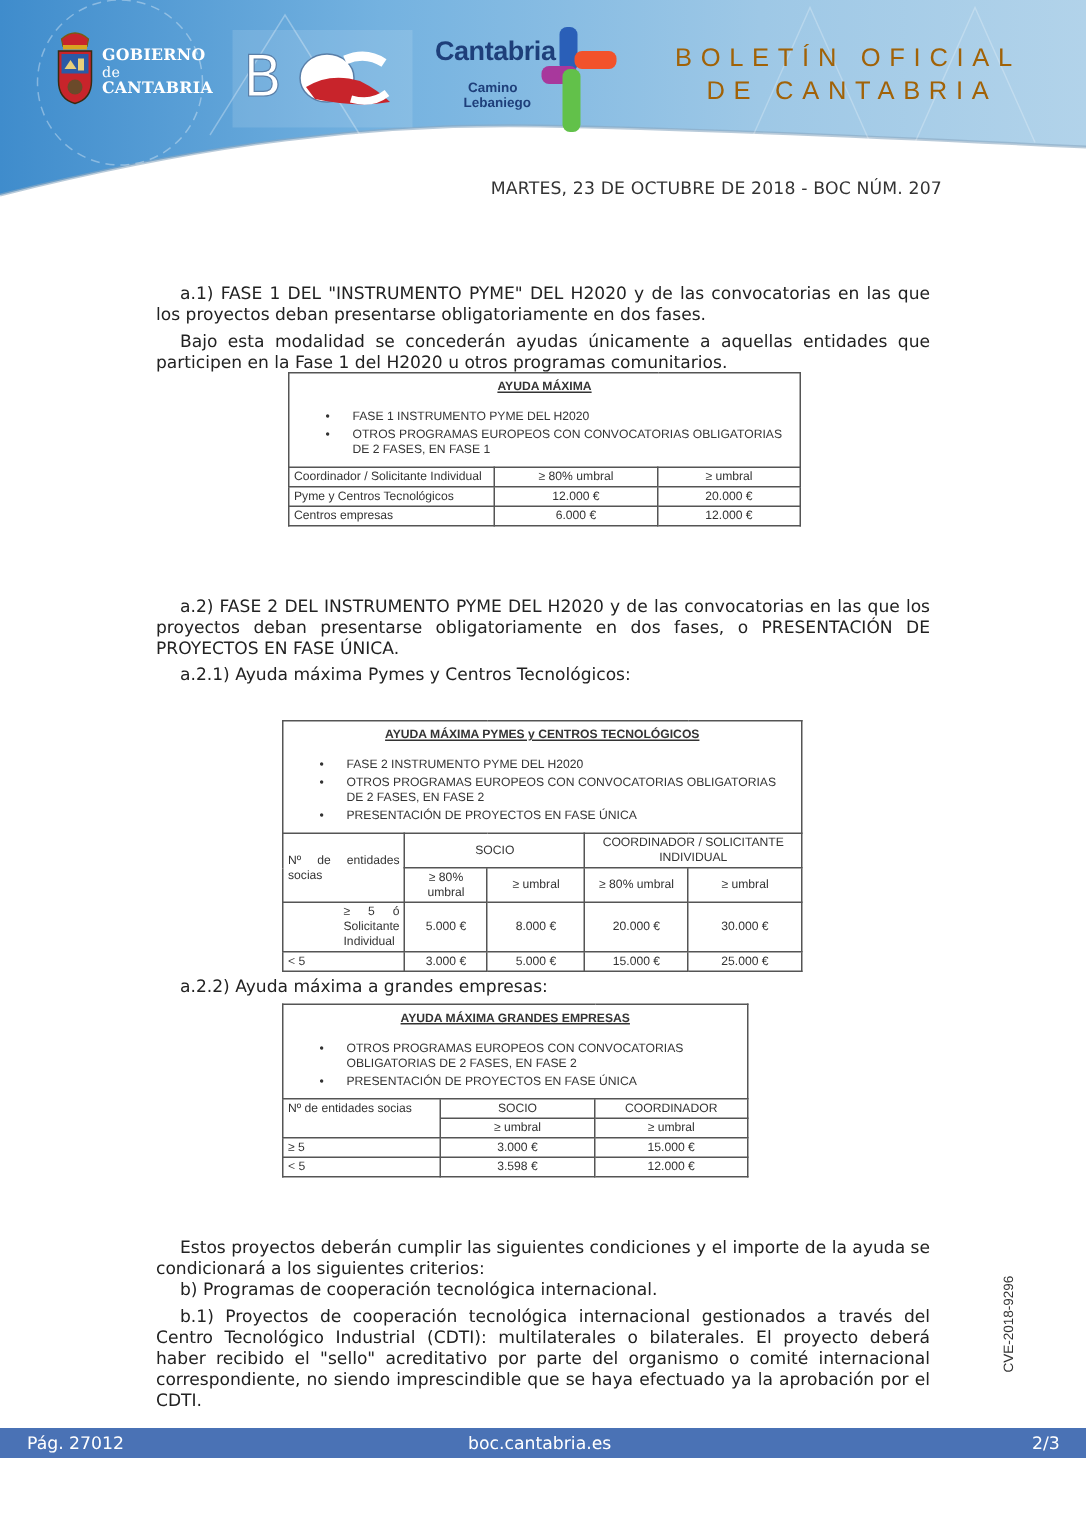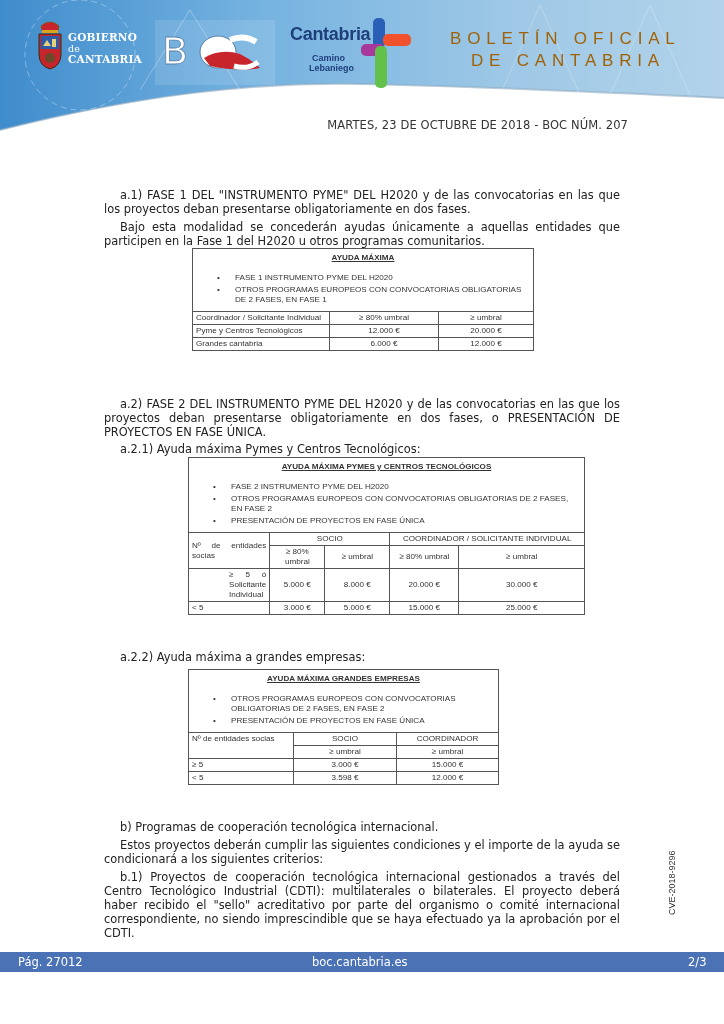--- a/index.html
+++ b/index.html
@@ -134,33 +134,33 @@
     <td style="width:130px; text-align:justify; text-align-last:left;">Coordinador / Solicitante Individual</td>
     <td class="c" style="width:102px;">≥ 80% umbral</td>
     <td class="c">≥ umbral</td>
   </tr>
   <tr>
     <td>Pyme y Centros Tecnológicos</td>
     <td class="c">12.000 €</td>
     <td class="c">20.000 €</td>
   </tr>
   <tr>
-    <td>Grandes cantabria</td>
+    <td>Centros empresas</td>
     <td class="c">6.000 €</td>
     <td class="c">12.000 €</td>
   </tr>
 </tbody>
   </table>
 
 <div class="content" style="top:397px;">
   <p class="indent">a.2) FASE 2 DEL INSTRUMENTO PYME DEL H2020 y de las convocatorias en las que los proyectos deban presentarse obligatoriamente en dos fases, o PRESENTACIÓN DE PROYECTOS EN FASE ÚNICA.</p>
   <p class="indent" style="margin-top:3px;">a.2.1) Ayuda máxima Pymes y Centros Tecnológicos:</p>
 </div>
 
-<table class="doc" style="left:188px; top:457px; width:397px;">
+<table class="doc" style="left:188px; top:480px; width:347px;">
   <tbody>
       <tr>
     <td colspan="5" class="head-cell">
       <div class="tt">AYUDA MÁXIMA PYMES y CENTROS TECNOLÓGICOS</div>
       <div class="bul">FASE 2 INSTRUMENTO PYME DEL H2020</div>
       <div class="bul">OTROS PROGRAMAS EUROPEOS CON CONVOCATORIAS OBLIGATORIAS DE 2 FASES, EN FASE 2</div>
       <div class="bul">PRESENTACIÓN DE PROYECTOS EN FASE ÚNICA</div>
     </td>
   </tr>
   <tr>
@@ -221,22 +221,22 @@
   </tr>
   <tr>
     <td>&lt; 5</td>
     <td class="c">3.598 €</td>
     <td class="c">12.000 €</td>
   </tr>
 </tbody>
   </table>
 
 <div class="content" style="top:820px;">
+  <p class="indent" style="margin-top:4px;">Estos proyectos deberán cumplir las siguientes condiciones y el importe de la ayuda se condicionará a los siguientes criterios:</p>
   <p class="indent">b) Programas de cooperación tecnológica internacional.</p>
-  <p class="indent" style="margin-top:4px;">Estos proyectos deberán cumplir las siguientes condiciones y el importe de la ayuda se condicionará a los siguientes criterios:</p>
   <p class="indent" style="margin-top:4px;">b.1) Proyectos de cooperación tecnológica internacional gestionados a través del Centro Tecnológico Industrial (CDTI): multilaterales o bilaterales. El proyecto deberá haber recibido el "sello" acreditativo por parte del organismo o comité internacional correspondiente, no siendo imprescindible que se haya efectuado ya la aprobación por el CDTI.</p>
 </div>
 
 <div class="cve">CVE-2018-9296</div>
 
 <div class="footer">
   <span style="left:18px;">Pág. 27012</span>
   <span style="left:312px;">boc.cantabria.es</span>
   <span style="left:688px;">2/3</span>
 </div>

